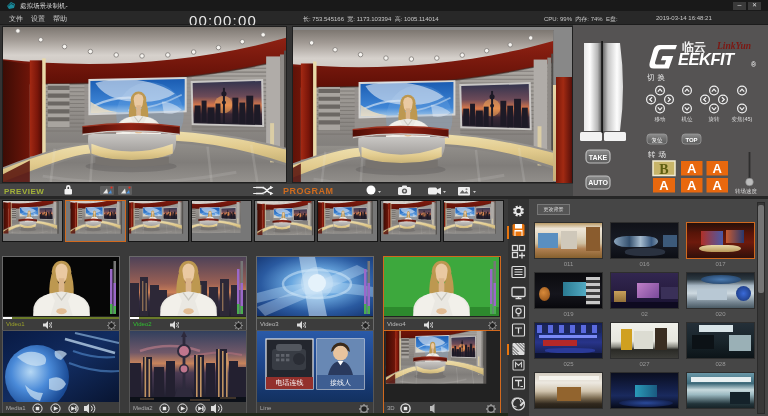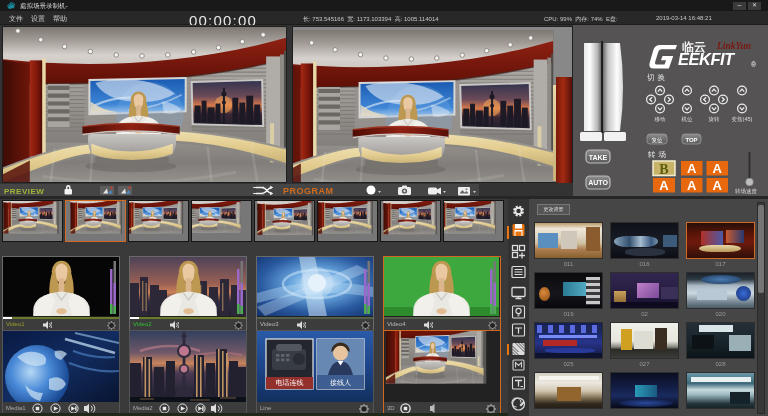--- a/index.html
+++ b/index.html
@@ -5,21 +5,21 @@
 .abs{position:absolute}
 #titlebar{left:0;top:0;width:768px;height:11px;background:#191919}
 #title{left:20px;top:2px;font-size:6.5px;color:#d8d8d8}
 #menubar{left:0;top:11px;width:768px;height:14px;background:#282828;border-bottom:1px solid #1c1c1c}
 .menu{top:14px;font-size:7px;color:#cfcfcf}
 #tc{left:189px;top:11.5px;font-size:15px;color:#e8e8e8;letter-spacing:1.2px}
 .stat{top:15px;font-size:6px;color:#c8c8c8}
 #main{left:0;top:25px;width:612px;height:171px;background:#333}
 .mon{top:1px;height:157px;border:1px solid #1f1f1f;background:#888}
 #ctrlpanel{left:573px;top:0;width:195px;height:171px;background:#555353}
-#pvbar{left:0;top:184px;width:479px;height:12px;background:#454545}
+#pvbar{left:0;top:184px;width:573px;height:12px;background:#454545}
 #botstrip{left:0;top:196px;width:768px;height:220px;background:#3a3a3a}
 .thumb{top:200px;width:61px;height:42px;background:#777;border:1px solid #151515}
 #rtool{left:508px;top:199px;width:21px;height:217px;background:#323232}
 #rpanel{left:529px;top:199px;width:239px;height:217px;background:#464646}
 .vid{top:256px;width:118px;height:75px;background:#222;border:1px solid #6a6a6a}
 .med{top:330px;width:118px;height:86px;background:#222;border:1px solid #555}
 .vlabel{height:11px;background:#3c3c3c;font-size:6px;line-height:11px;color:#999;position:absolute;left:0;right:0;bottom:0}
 .gt{position:absolute;width:69px;height:37px;overflow:hidden;border:1px solid #2e2e2e}
 .gt i{position:absolute;display:block}
 .gl{position:absolute;width:69px;height:7px;font-size:6px;color:#9a9a9a;text-align:center}

